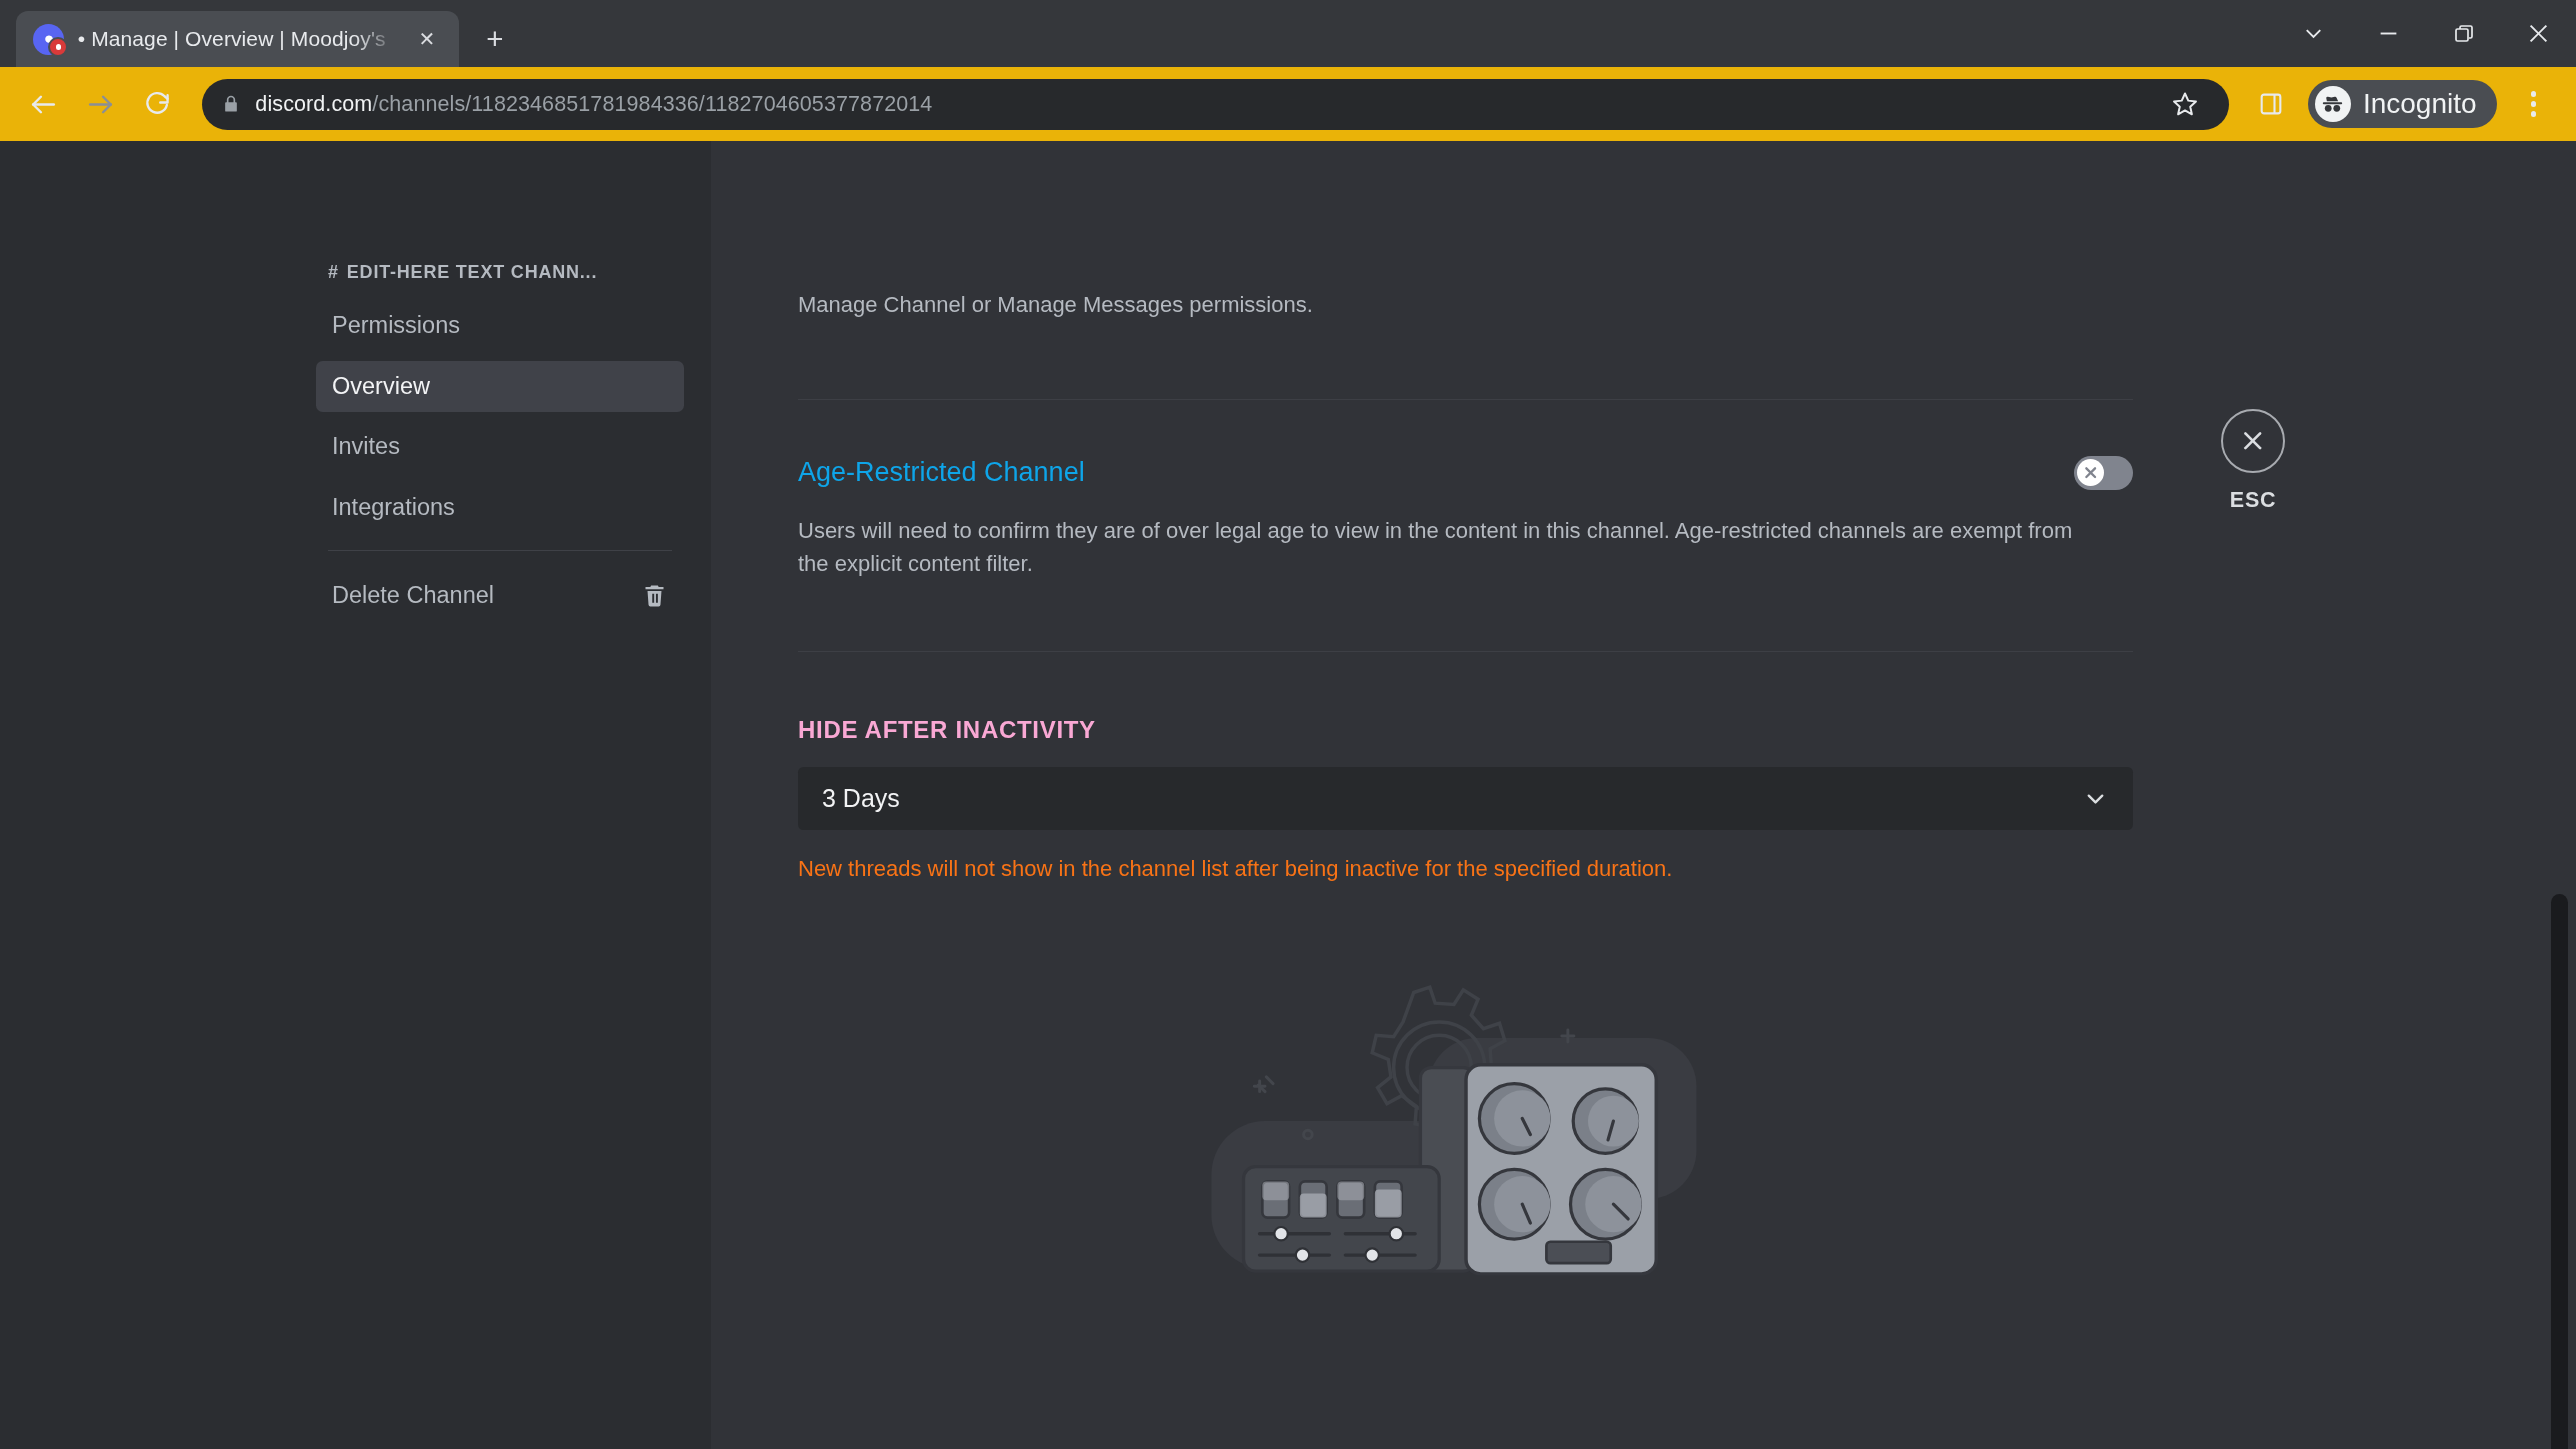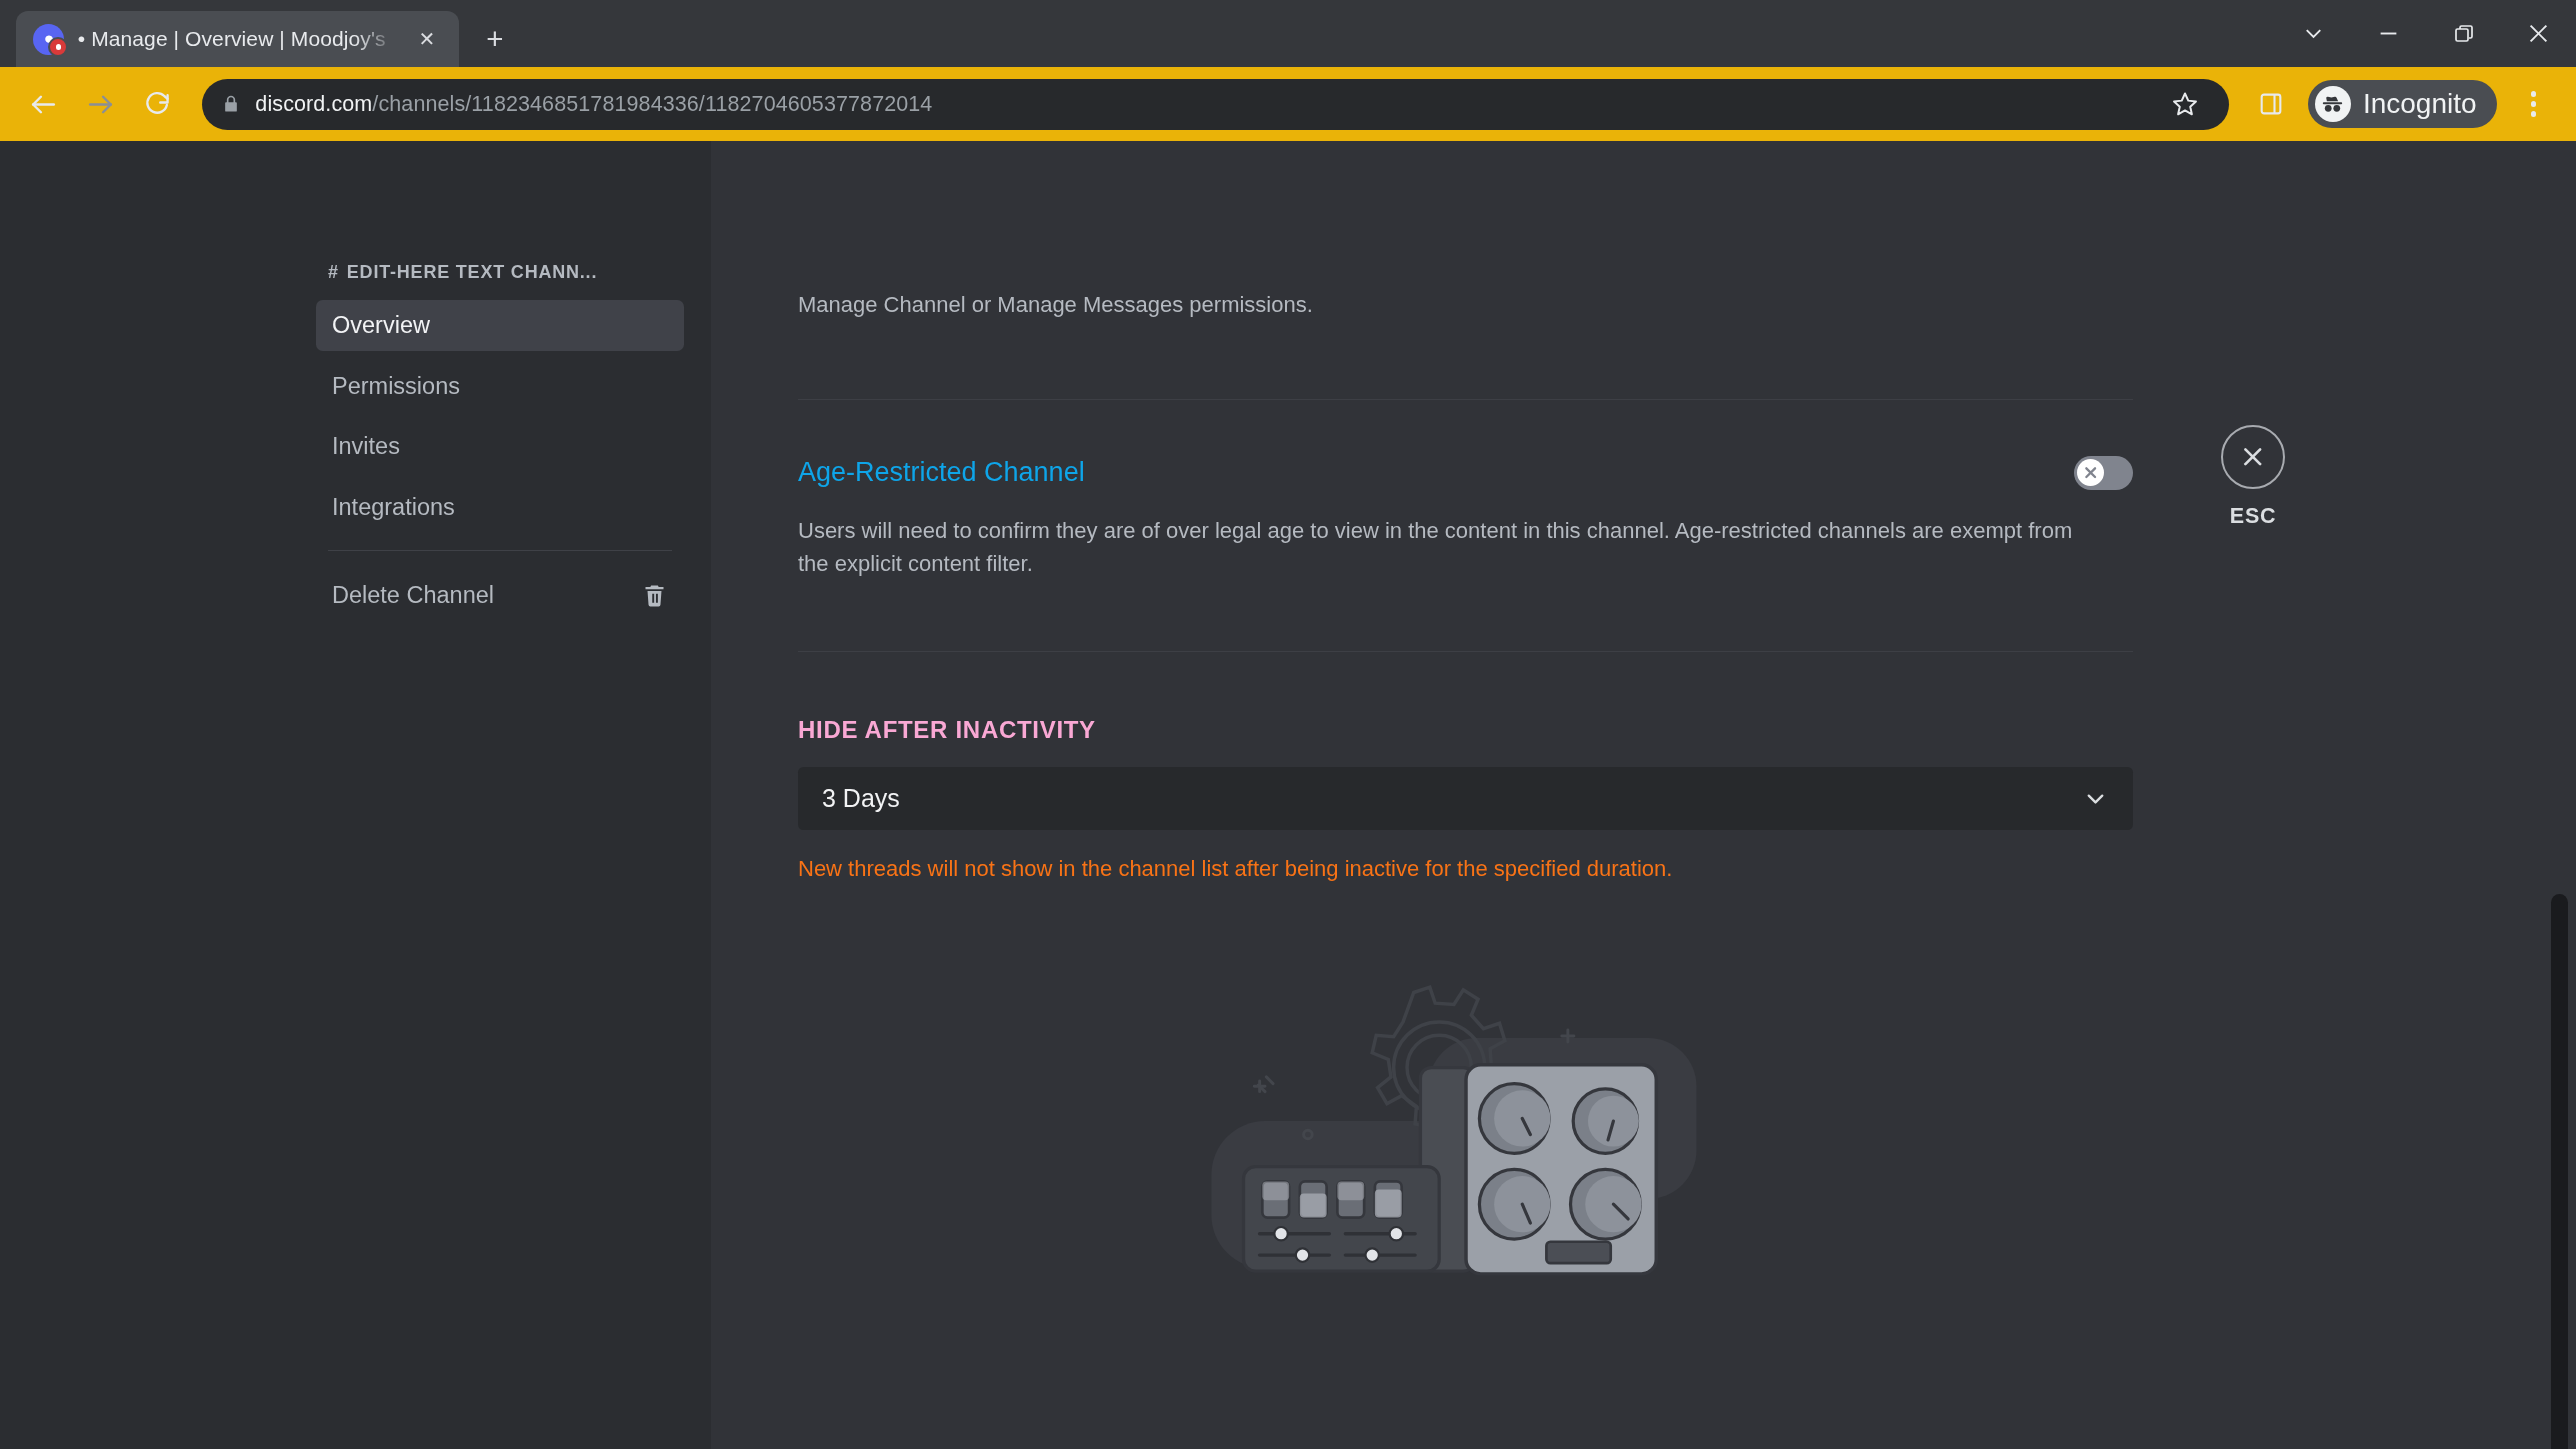--- a/index.html
+++ b/index.html
@@ -138,21 +138,21 @@
     display:flex; align-items:center; justify-content:space-between;
     padding:0 24px; color:#f2f3f5; font-size:25px;
   }
   .select .chev { color:#dbdee1; display:flex; align-items:center; }
   .field-desc { color:#f97316; font-size:22px; margin-top:25.5px; }
 
   .illus-wrap { display:flex; justify-content:center; margin-top:81px; }
 
   
   .esc-col {
-    position:absolute; left:2169px; top:16px; width:168px;
+    position:absolute; left:2169px; top:0; width:168px;
     display:flex; flex-direction:column; align-items:center; padding-top:268px;
   }
   .esc-circle {
     width:64px;height:64px;border-radius:50%;border:2.7px solid #a8abb0;
     display:flex;align-items:center;justify-content:center;color:#dbdee1;
   }
   .esc-label { margin-top:14.8px; color:#dbdee1; font-size:21.5px; font-weight:bold; letter-spacing:0.7px; }
 
   
   .vscroll {
@@ -267,25 +267,25 @@
   </div>
 
   <div class="page">
 
     <div class="side-pane">
       <div class="side-nav">
         <div class="side-header">
           <span>#</span>
           <span>EDIT-HERE TEXT CHANN...</span>
         </div>
+        <div class="side-item">
+          <span>Permissions</span>
+        </div>
         <div class="side-item active">
           <span>Overview</span>
-        </div>
-        <div class="side-item">
-          <span>Permissions</span>
         </div>
         <div class="side-item">
           <span>Invites</span>
         </div>
         <div class="side-item">
           <span>Integrations</span>
         </div>
         <div class="side-sep"></div>
         <div class="side-item">
           <span>Delete Channel</span>

